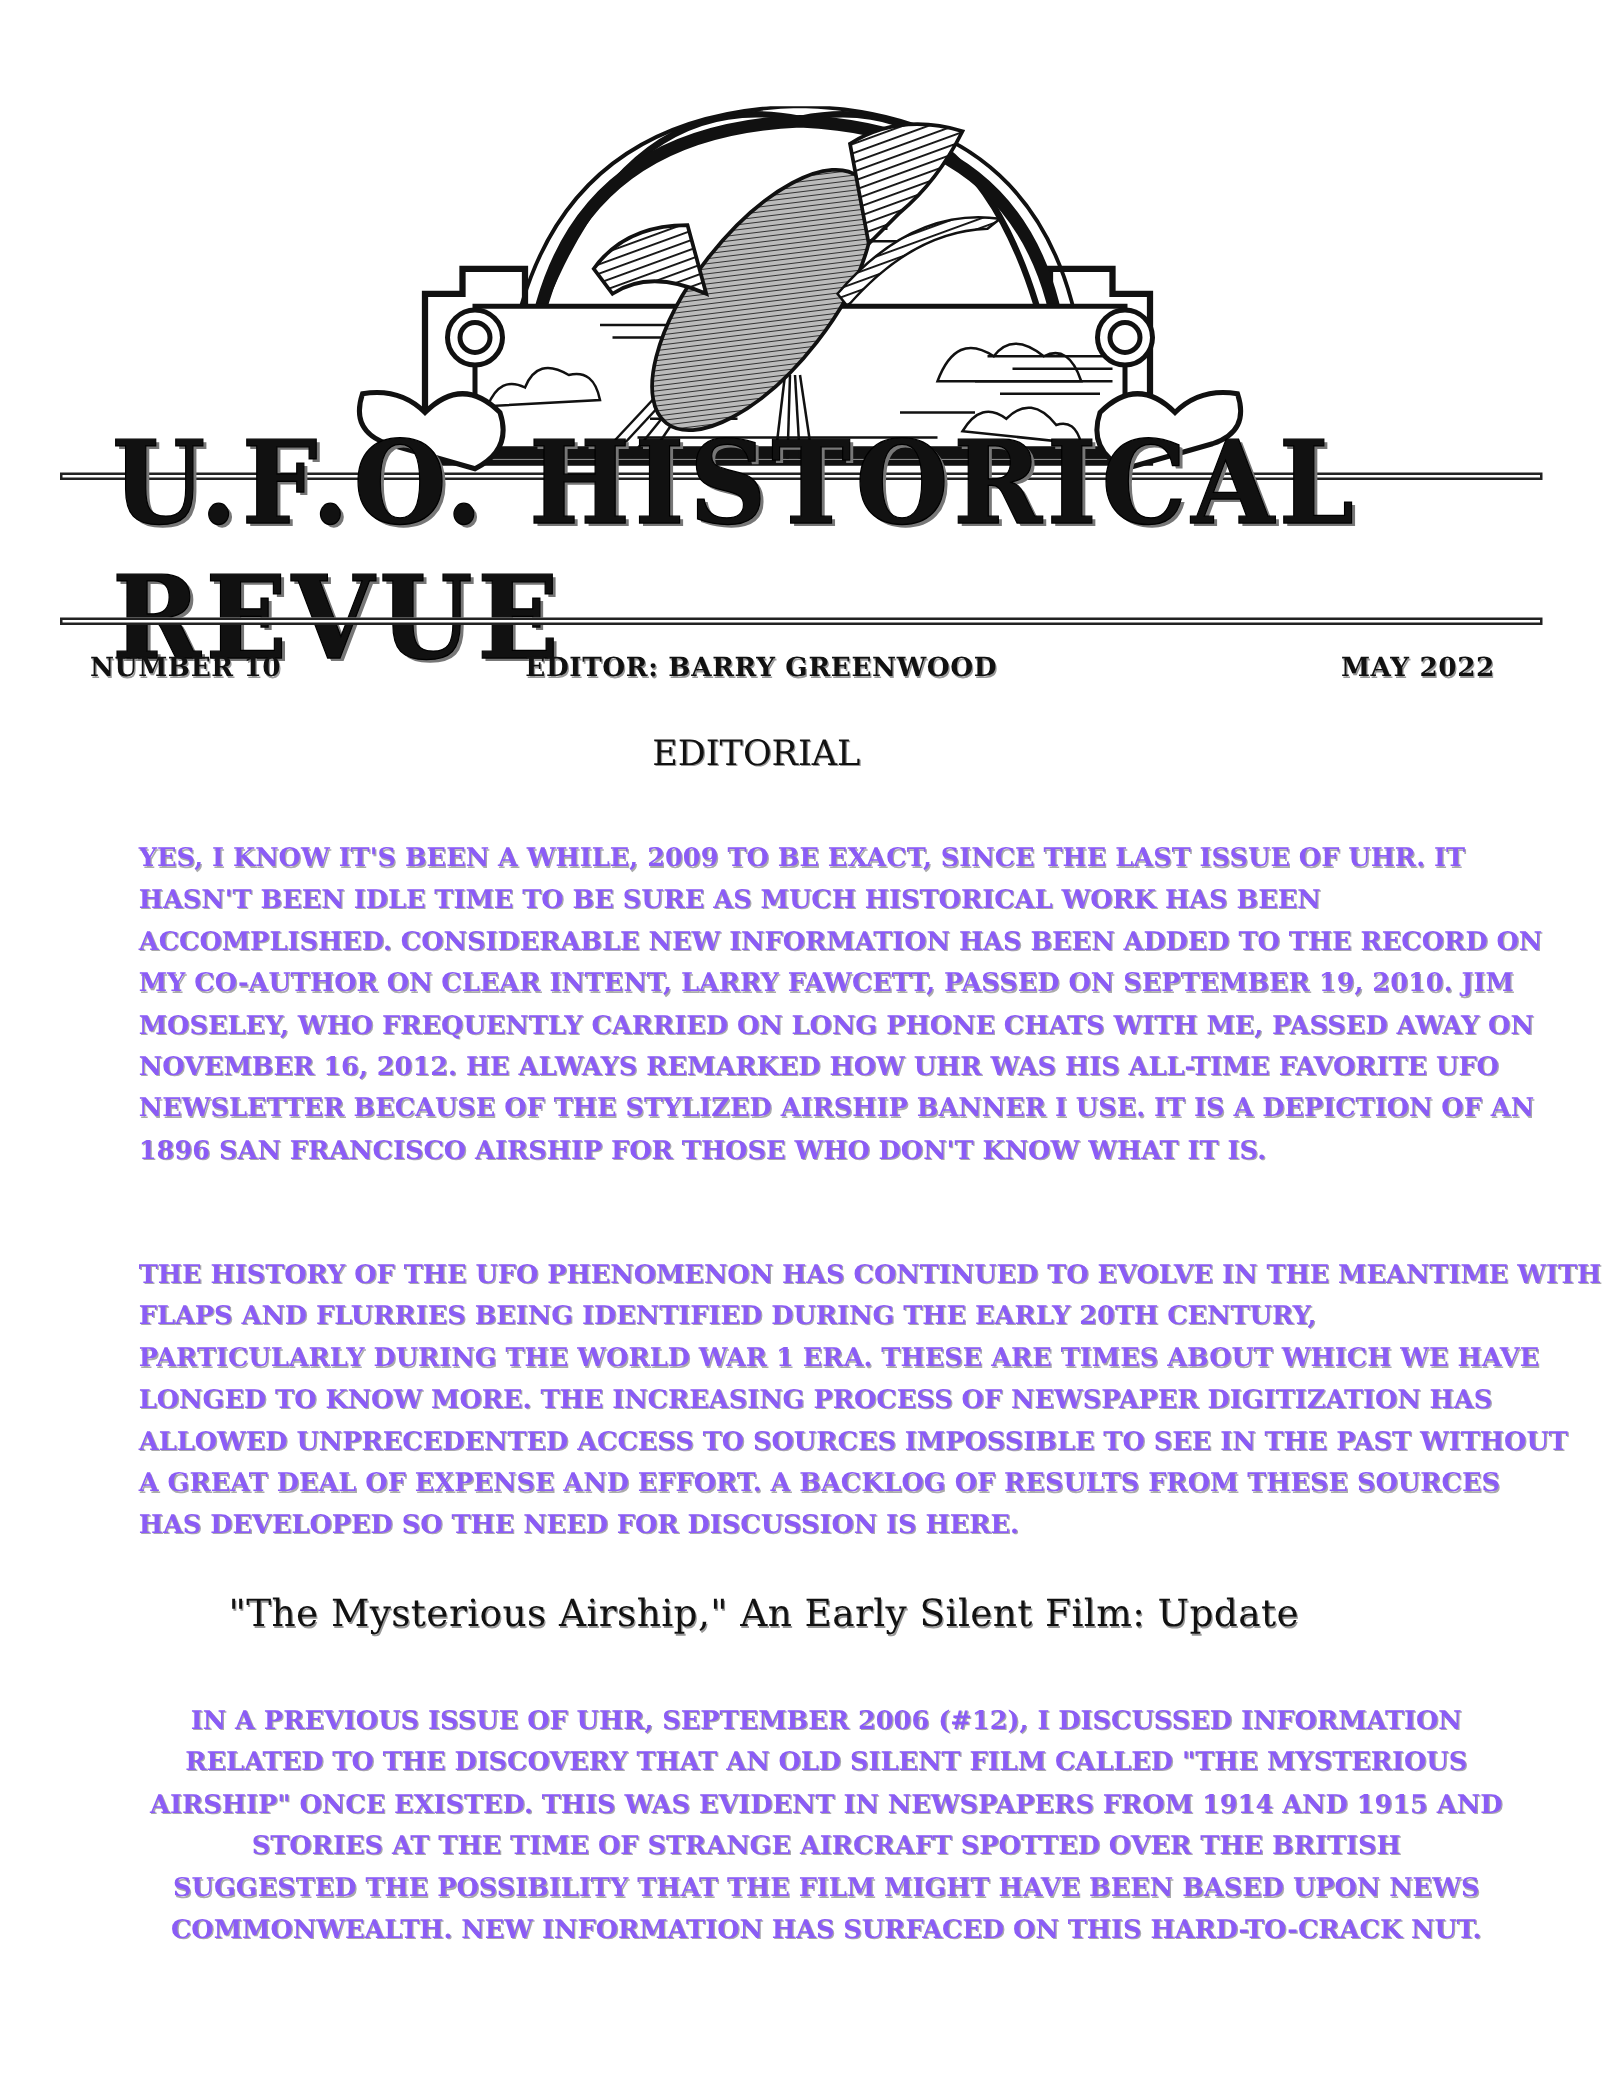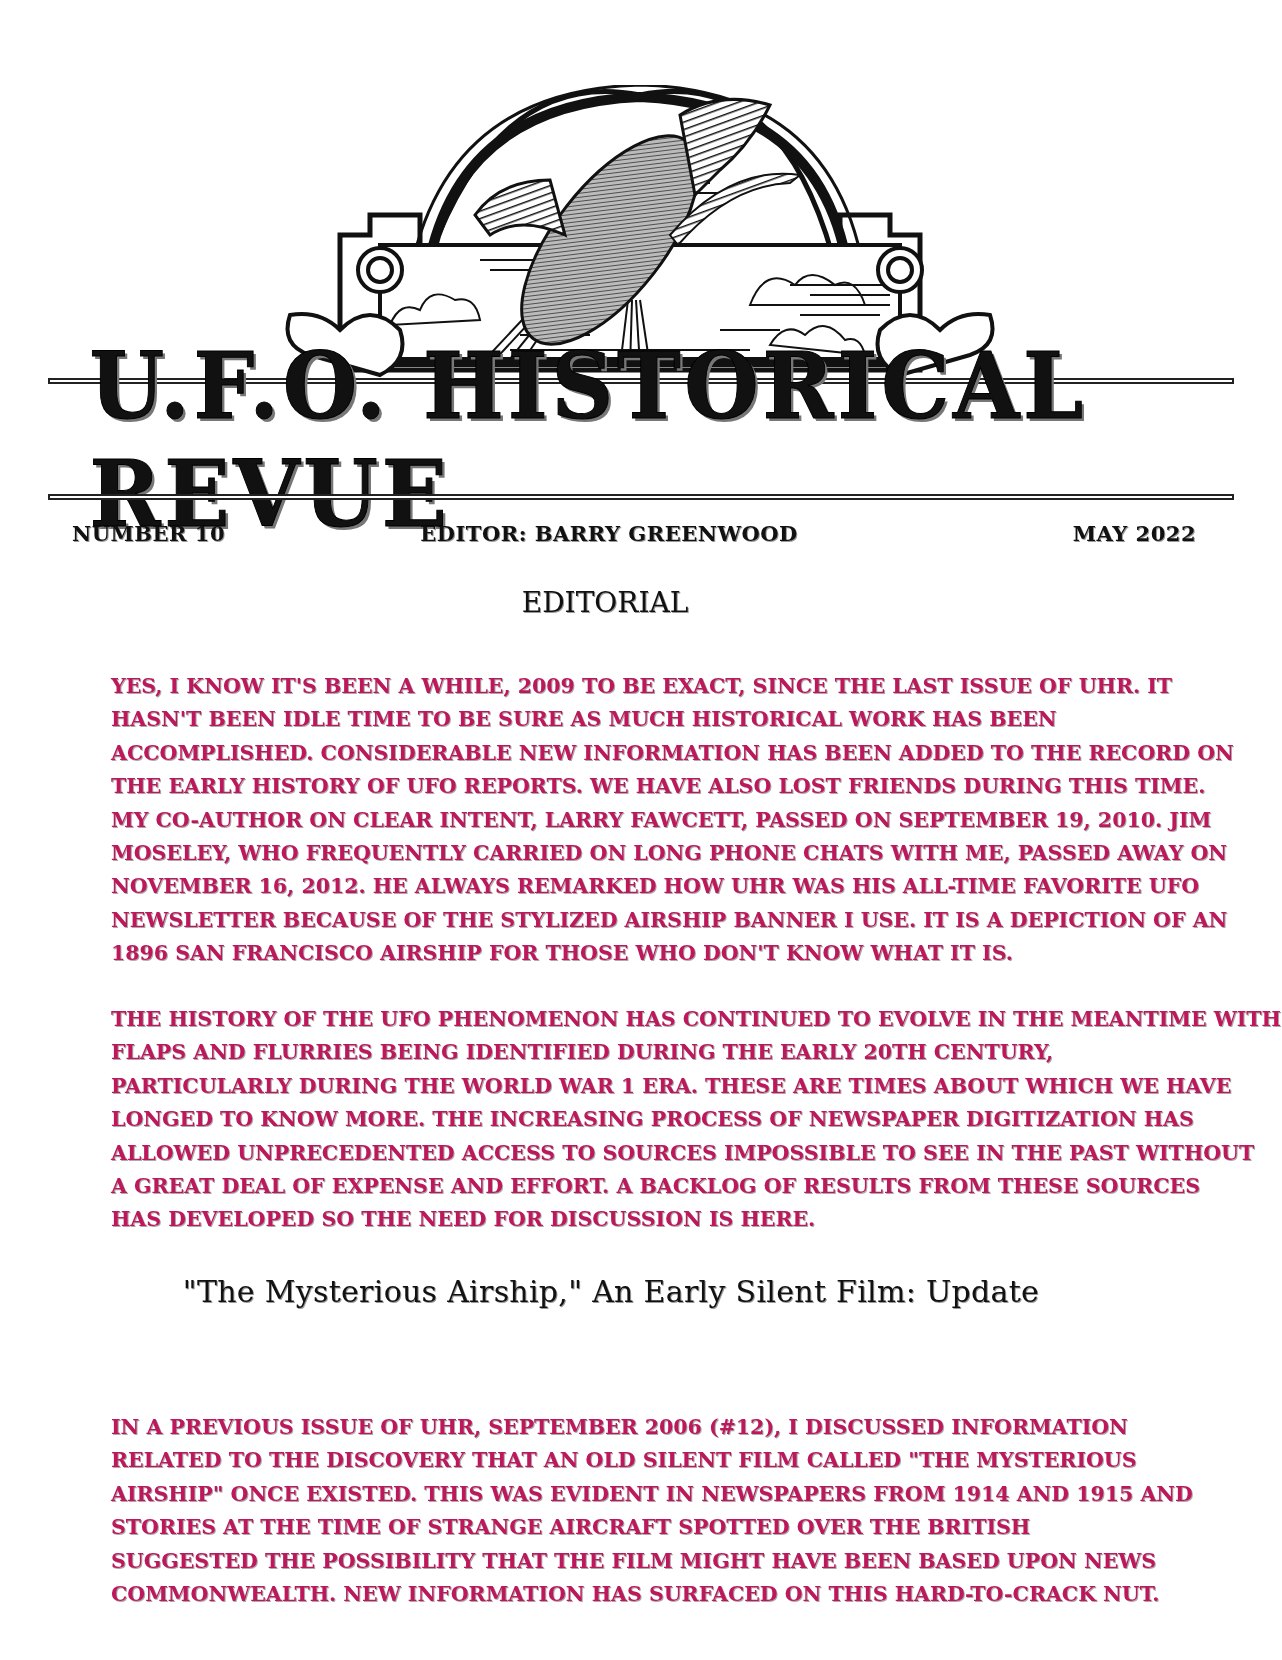--- a/index.html
+++ b/index.html
@@ -29,26 +29,26 @@
   #meta-editor { left: 0; width: 1282px; text-align: center; left: -32px; }
   #meta-date { right: 86px; }
 
   .section-heading { position: absolute; left: 0; width: 1282px; text-align: center;
           font-family: "DejaVu Serif", serif; color: #111; text-shadow: 1px 1px 0 #999; white-space: nowrap; }
   #editorial-heading { top: 586px; font-size: 28px; left: -36px; }
   #article-heading { top: 1274px; font-size: 30px; left: -30px; letter-spacing: 0.3px; }
 
   .para { position: absolute; left: 111px; width: 1100px; margin: 0;
           font-family: "DejaVu Serif", serif; font-weight: bold; font-size: 20.5px;
-          line-height: 33.4px; color: #be185d; text-transform: uppercase;
+          line-height: 33.4px; color: #8b5cf6; text-transform: uppercase;
           text-shadow: 1px 1px 0 #aaa; }
   .para .line { display: block; white-space: nowrap; }
   #para-1 { top: 670px; }
   #para-2 { top: 1003px; }
-  #para-3 { top: 1411px; }
+  #para-3 { top: 1360px; text-align: center; }
 </style>
 </head>
 <body>
 
 <svg id="banner-art" viewBox="0 0 900 295" xmlns="http://www.w3.org/2000/svg">
   <defs>
     <pattern id="hatch" width="4" height="4" patternUnits="userSpaceOnUse" patternTransform="rotate(45)">
       <rect width="4" height="4" fill="#bbb"></rect>
       <line x1="0" y1="0" x2="0" y2="4" stroke="#333" stroke-width="1.6"></line>
     </pattern>
@@ -120,21 +120,20 @@
 <div id="meta-number" class="meta">NUMBER 10</div>
 <div id="meta-editor" class="meta">EDITOR: BARRY GREENWOOD</div>
 <div id="meta-date" class="meta">MAY 2022</div>
 
 <div id="editorial-heading" class="section-heading">EDITORIAL</div>
 
 <p id="para-1" class="para">
   <span class="line">Yes, I know it's been a while, 2009 to be exact, since the last issue of UHR. It</span>
   <span class="line">hasn't been idle time to be sure as much historical work has been</span>
   <span class="line">accomplished. Considerable new information has been added to the record on</span>
-  <span class="line">the early history of UFO reports. We have also lost friends during this time.</span>
   <span class="line">My co-author on Clear Intent, Larry Fawcett, passed on September 19, 2010. Jim</span>
   <span class="line">Moseley, who frequently carried on long phone chats with me, passed away on</span>
   <span class="line">November 16, 2012. He always remarked how UHR was his all-time favorite UFO</span>
   <span class="line">newsletter because of the stylized airship banner I use. It is a depiction of an</span>
   <span class="line">1896 San Francisco airship for those who don't know what it is.</span>
 </p>
 
 <p id="para-2" class="para">
   <span class="line">The history of the UFO phenomenon has continued to evolve in the meantime with</span>
   <span class="line">flaps and flurries being identified during the early 20th century,</span>

